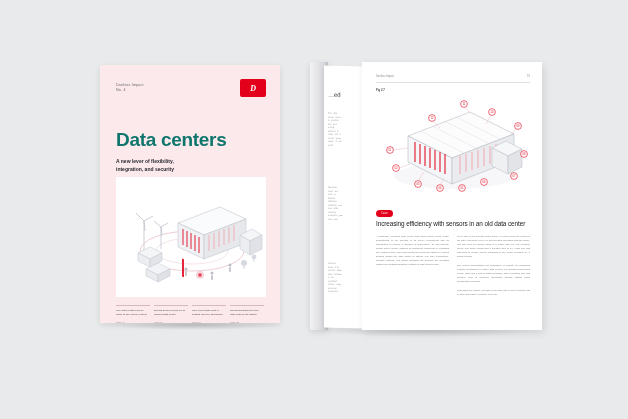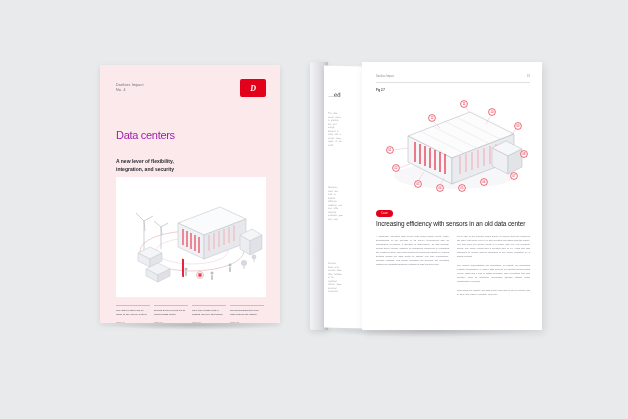--- a/index.html
+++ b/index.html
@@ -53,23 +53,23 @@
     font-family: "Liberation Serif", serif;
     font-style: italic;
     font-size: 8px;
     font-weight: 700;
     letter-spacing: -0.2px;
   }
   .cover-title {
     position: absolute;
     left: 16px;
     top: 64px;
-    font-size: 11px;
-    color: #a21caf;
-    font-weight: 400;
+    font-size: 19px;
+    color: #0f766e;
+    font-weight: 700;
     letter-spacing: -0.3px;
   }
   .cover-sub {
     position: absolute;
     left: 16px;
     top: 92px;
     font-size: 5px;
     line-height: 1.6;
     color: #2a2a30;
     font-weight: 700;

